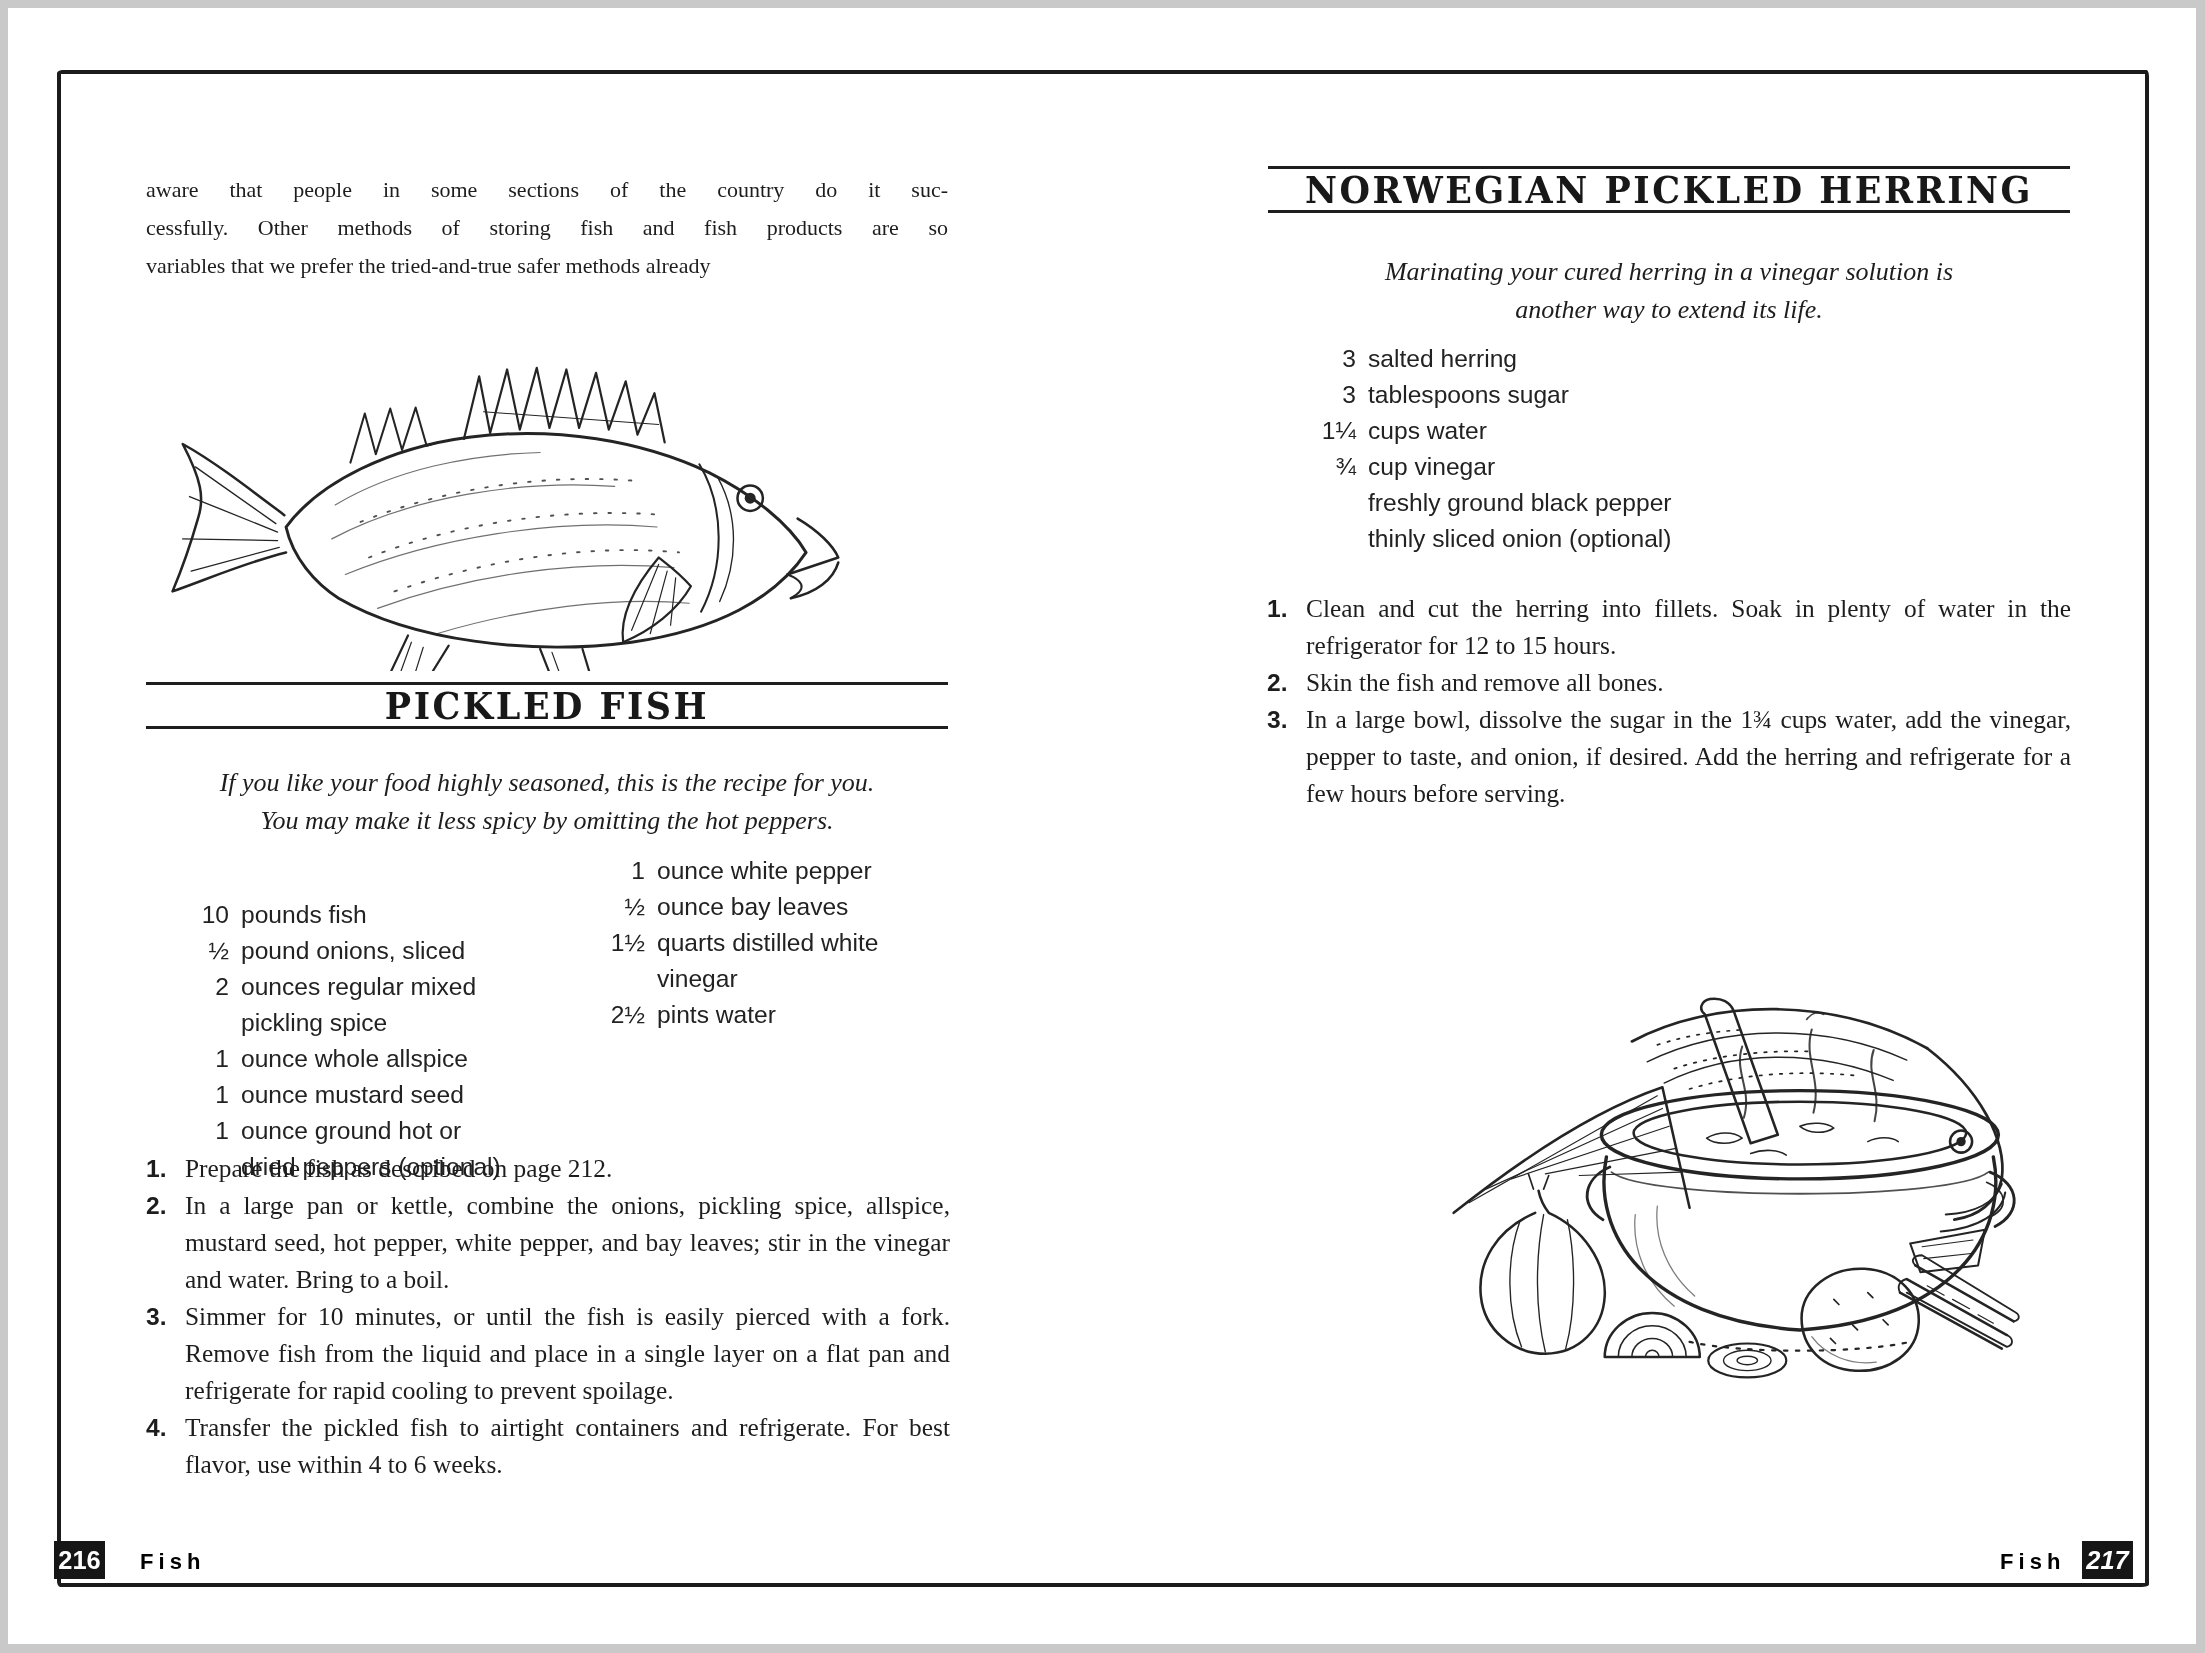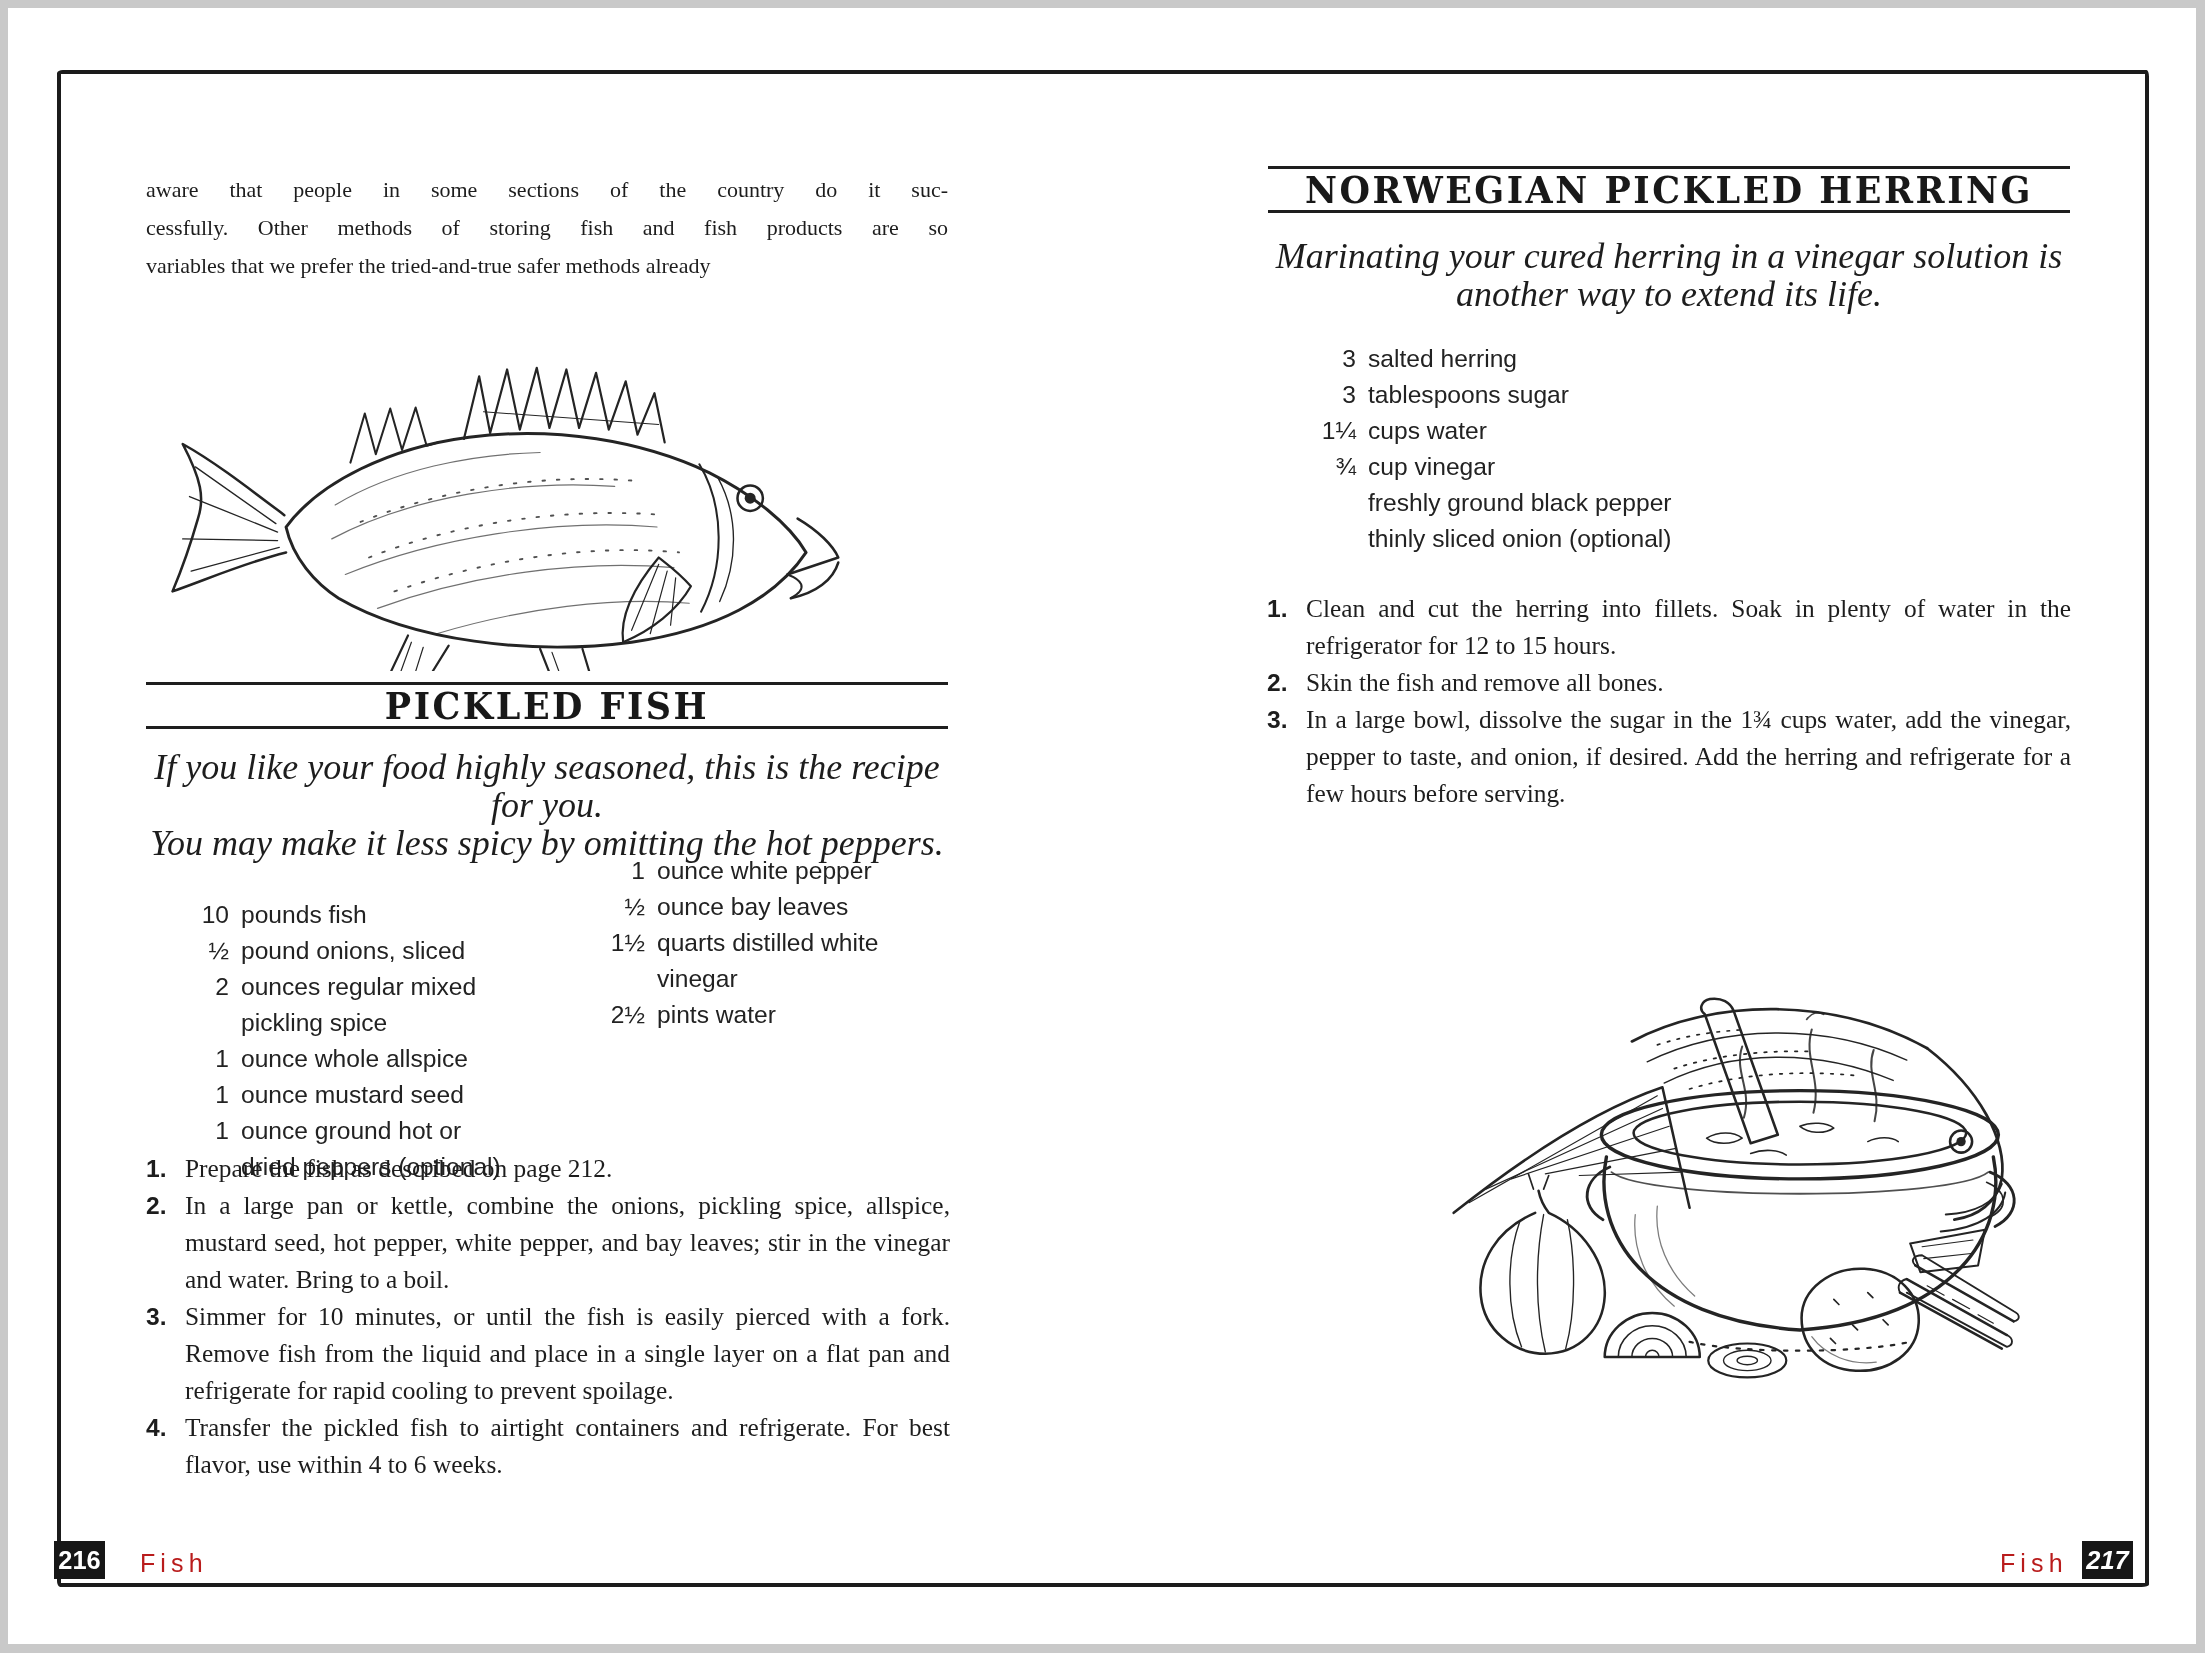--- a/index.html
+++ b/index.html
@@ -37,21 +37,21 @@
   .heading-left  { left: 146px; top: 682px; }
   .heading-right { left: 1268px; top: 166px; }
   .recipe-title {
     font-family: "DejaVu Serif", serif; font-weight: 700;
     font-size: 35px; letter-spacing: 2.5px; color: #181818;
     transform: scaleY(1.08);
   }
 
   
   .subtitle { position: absolute; width: 802px; font-style: italic;
-              font-size: 36px; line-height: 38px; text-align: center; }
+              font-size: 26px; line-height: 38px; text-align: center; margin-top: 16px; }
   .subtitle-left  { left: 146px; top: 748px; }
   .subtitle-right { left: 1268px; top: 237px; }
 
   
   .ingredients { position: absolute; font-family: "Liberation Sans", sans-serif;
                  font-size: 24.6px; line-height: 36px; color: #222; }
   .ing-row { display: grid; column-gap: 12px; }
   .col-a { left: 178px; top: 897px; }
   .col-a .ing-row { grid-template-columns: 51px 265px; }
   .col-b { left: 594px; top: 853px; }
@@ -80,22 +80,22 @@
   .pagenum {
     position: absolute; top: 1541px; width: 51px; height: 38px;
     background: #161616; color: #ffffff;
     font-family: "Liberation Sans", sans-serif; font-weight: 700; font-size: 25.4px;
     display: flex; align-items: center; justify-content: center;
   }
   .pagenum-left  { left: 54px; }
   .pagenum-right { left: 2082px; font-style: italic; }
   .footer-label {
     position: absolute; top: 1549px;
-    font-family: "Liberation Sans", sans-serif; font-size: 25px;
-    letter-spacing: 5.1px; color: #b91c1c;
+    font-family: "Liberation Sans", sans-serif; font-size: 22px;
+    letter-spacing: 5.1px; color: #000000; font-weight: bold;
   }
   .footer-label-left  { left: 140px; }
   .footer-label-right { left: 2000px; }
 </style>
 </head>
 <body>
 
 <div class="paper"></div>
 
 <div class="canvas">

